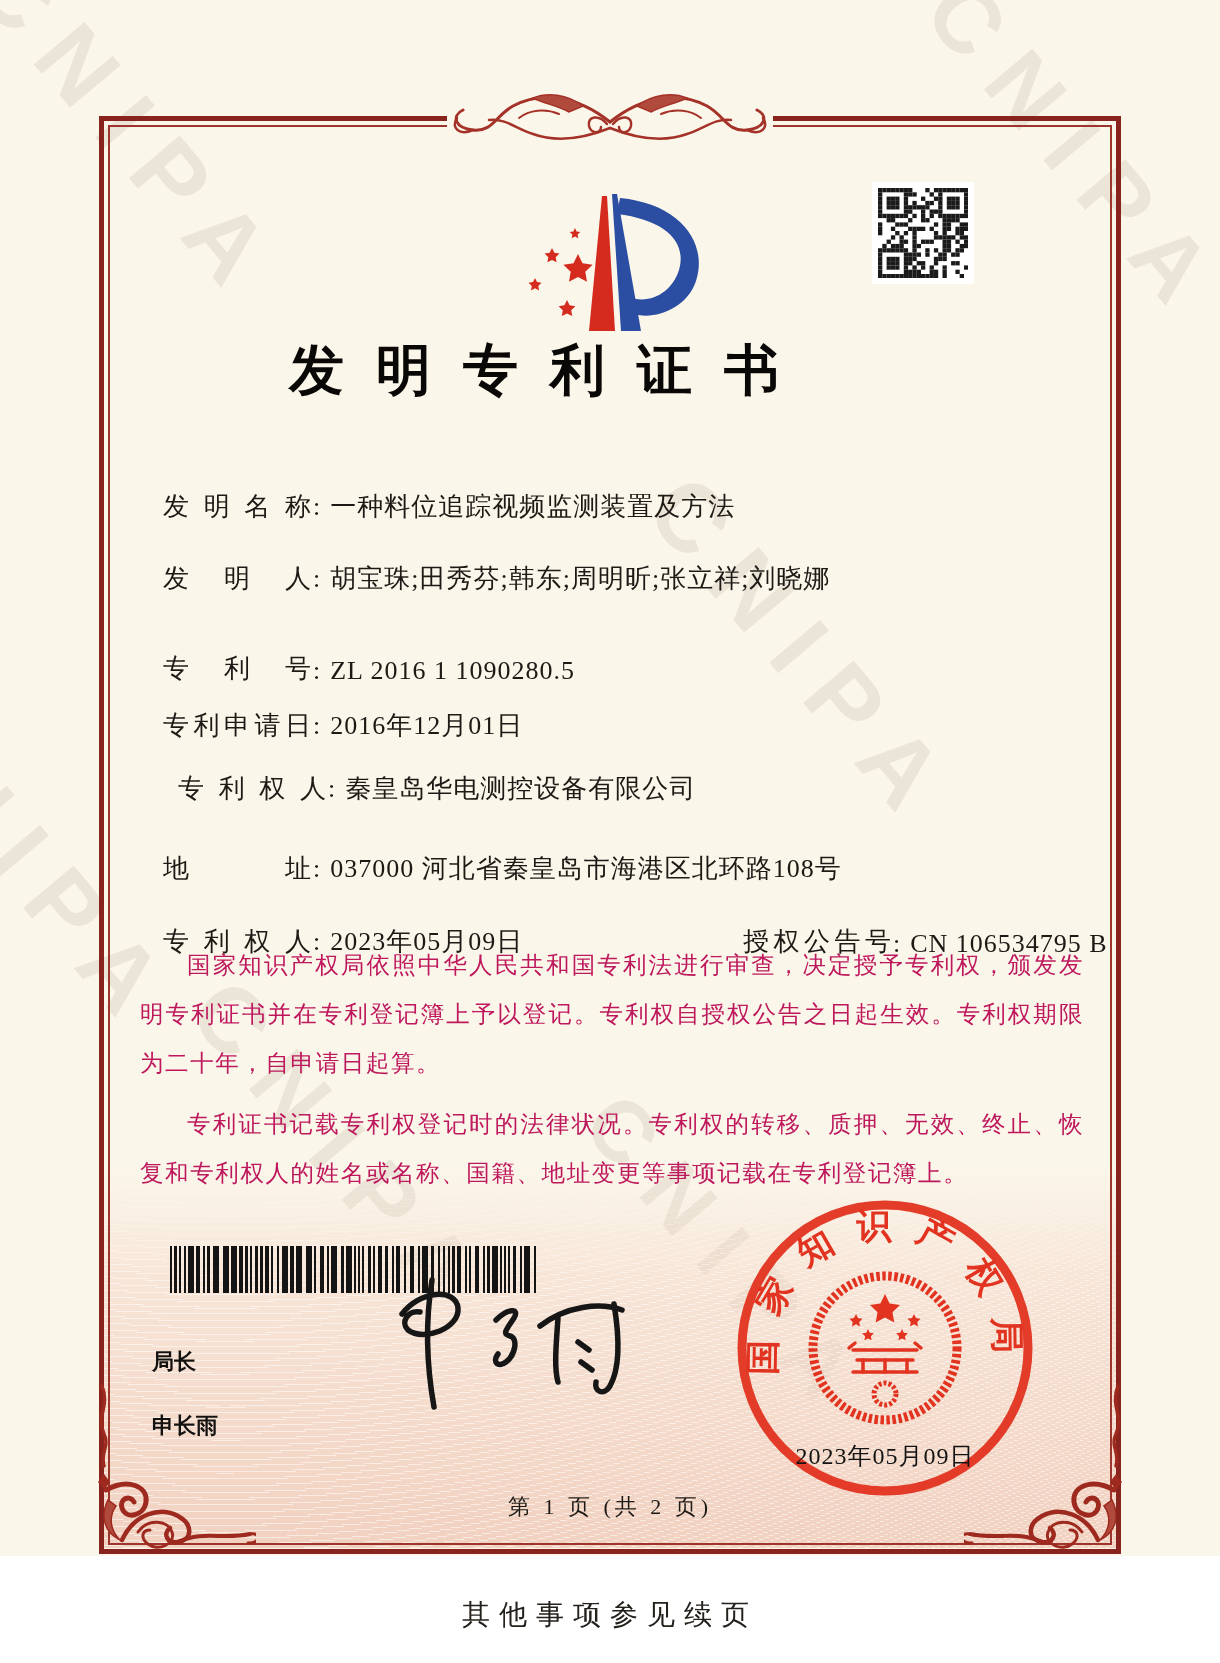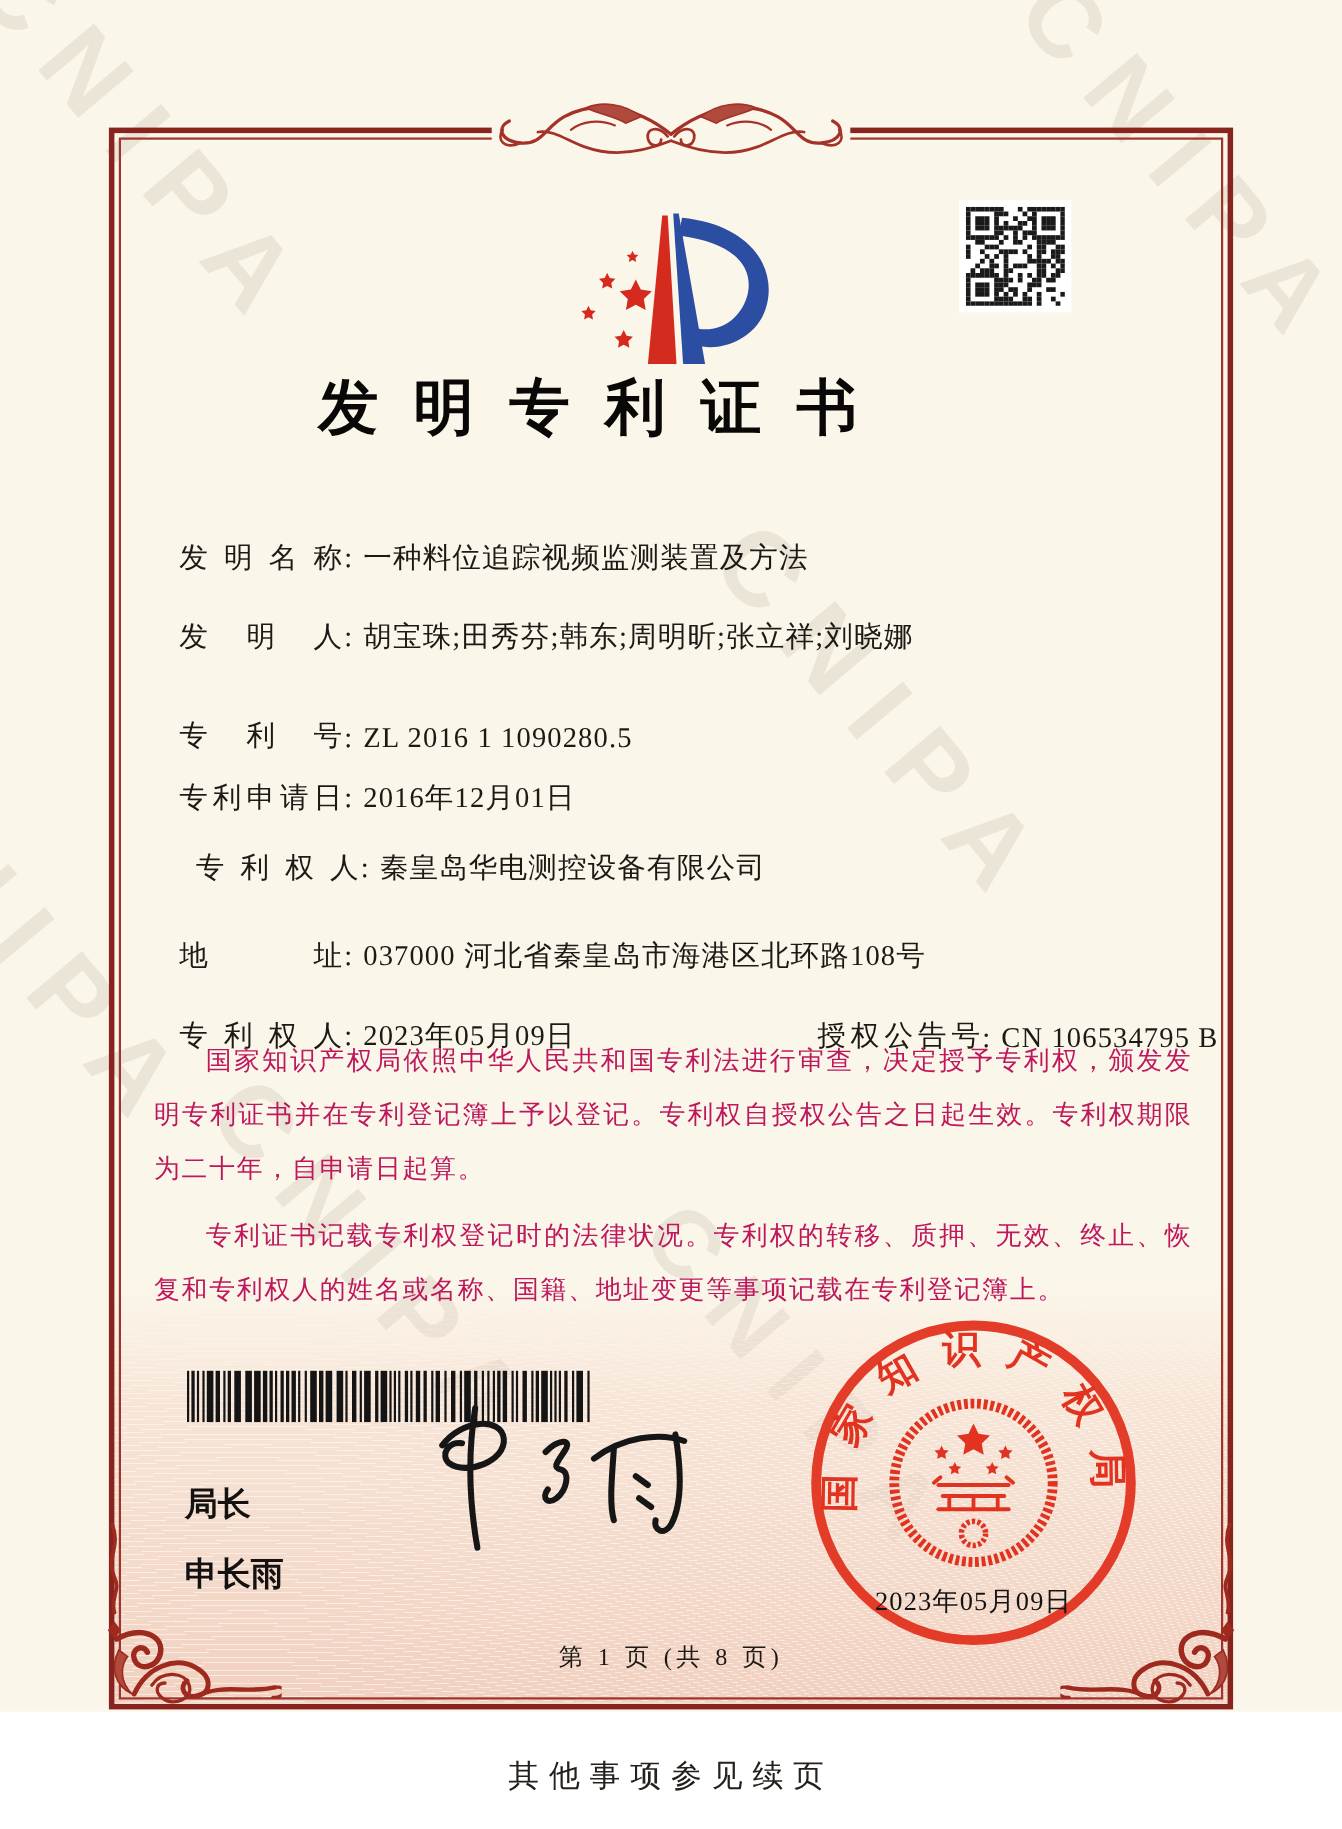--- a/index.html
+++ b/index.html
@@ -40,21 +40,21 @@
   .row .val{letter-spacing:1px;}
   .grant2{position:absolute;left:580px;top:0;}
   .grant2 .lbl{width:148px;}
 
   .body-text{position:absolute;left:140px;top:941px;width:944px;font-size:23.5px;
      line-height:49px;text-align:justify;letter-spacing:1.6px;color:#be185d;}
   .body-text p{margin:0 0 12px 0;text-indent:2em;}
 
   #barcode{position:absolute;left:170px;top:1246px;z-index:4;}
 
-  .officer{position:absolute;left:168px;font-size:30px;font-weight:600;
+  .officer{position:absolute;left:152px;font-size:22px;font-weight:600;
      font-family:"Liberation Sans","DejaVu Sans",sans-serif;color:#141210;z-index:4;}
   #officer-title{top:1347px;}
   #officer-name{top:1411px;}
   #signature{position:absolute;left:368px;top:1262px;z-index:4;}
 
   #seal{position:absolute;left:735px;top:1198px;z-index:5;}
   #qr{position:absolute;left:872px;top:182px;background:#fff;padding:6px;z-index:4;}
 
   .page-num{position:absolute;left:0;top:1492px;width:1220px;text-align:center;font-size:22px;letter-spacing:4px;z-index:4;}
   .cont-note{position:absolute;left:0;top:1596px;width:1220px;text-align:center;font-size:28px;letter-spacing:9px;z-index:4;color:#24201b;}
@@ -511,17 +511,17 @@
         <path d="M114,150 l6,-5 M186,150 l-6,-5"></path>
         <path d="M122,162 h56"></path>
         <path d="M118,174 h64"></path>
         <path d="M128,162 v12 M150,162 v12 M172,162 v12"></path>
       </g>
       <circle cx="150" cy="196" r="11" fill="none" stroke-width="5" stroke-dasharray="3 2"></circle>
     </g>
     <text x="150" y="266" font-size="24" fill="#131313" text-anchor="middle" letter-spacing="1" font-family="'Liberation Serif','DejaVu Serif',serif">2023年05月09日</text>
   </svg>
 
-  <div class="page-num">第 1 页 (共 8 页)</div>
+  <div class="page-num">第 1 页 (共 2 页)</div>
 </div>
 
 <div class="bottom-strip"></div>
 <div class="cont-note" style="z-index:5;">其他事项参见续页</div>
 
 </body></html>

